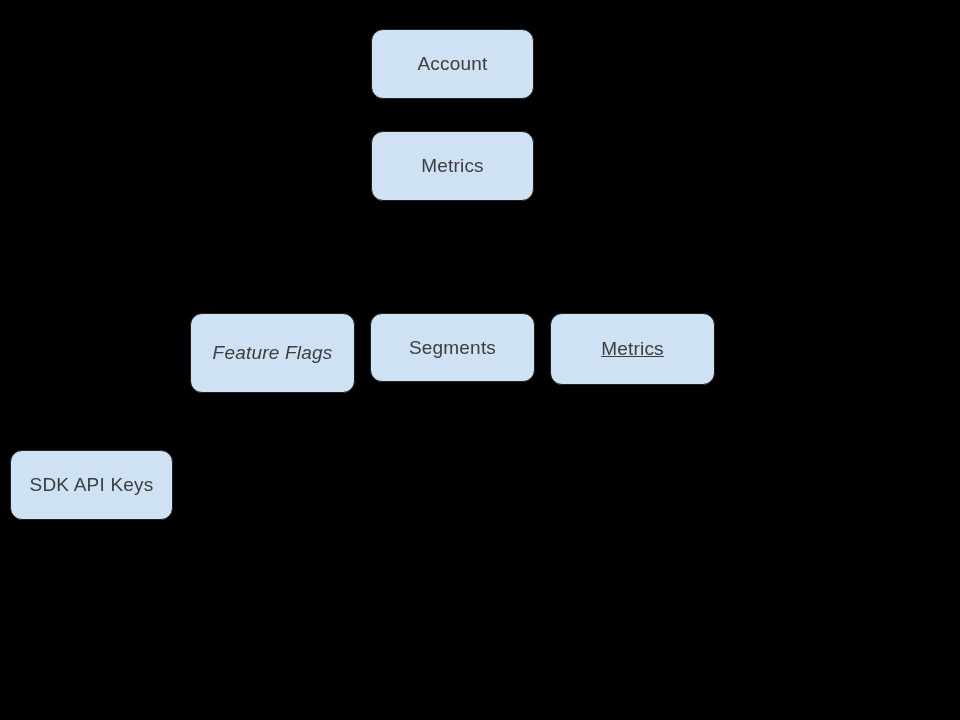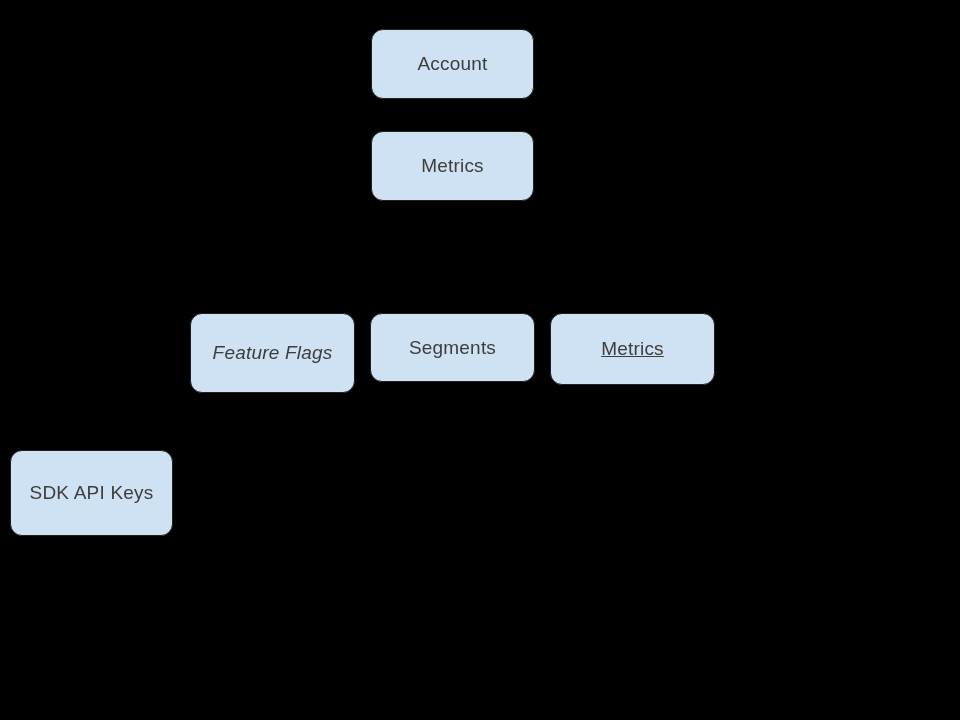--- a/index.html
+++ b/index.html
@@ -29,21 +29,21 @@
     text-align: center;
   }
   
   .pos-account      { left: 371px; top:  29px; width: 163px; height: 70px; }
   .pos-projects     { left: 371px; top: 131px; width: 163px; height: 70px; }
   .pos-environments { left:  10px; top: 313px; width: 165px; height: 69px; }
   .pos-feature-flags{ left: 190px; top: 313px; width: 165px; height: 80px; font-style: italic; }
   .pos-segments     { left: 370px; top: 313px; width: 165px; height: 69px; }
   .pos-metrics      { left: 550px; top: 313px; width: 165px; height: 72px; text-decoration: underline; }
   .pos-event-types  { left: 730px; top: 313px; width: 165px; height: 69px; }
-  .pos-sdk-api-keys { left:  10px; top: 450px; width: 163px; height: 86px; }
+  .pos-sdk-api-keys { left:  10px; top: 450px; width: 163px; height: 70px; }
 </style>
 </head>
 <body>
 
 <div class="canvas">
   <div class="node pos-account">Account</div>
 
   <div class="node pos-projects">Metrics</div>
 
 

